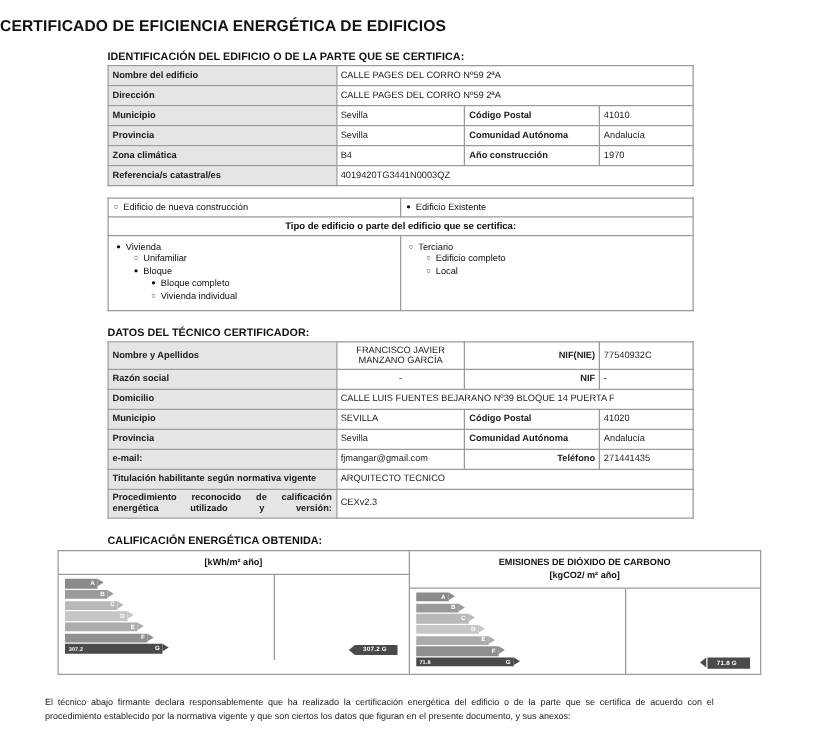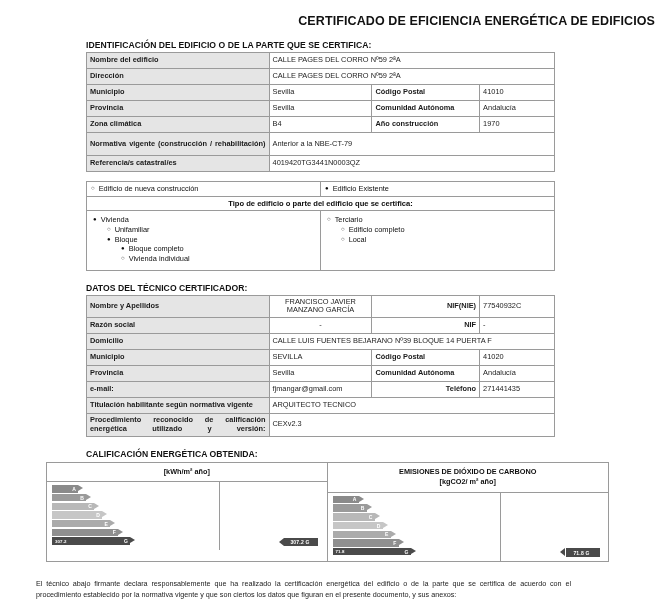--- a/index.html
+++ b/index.html
@@ -7,21 +7,21 @@
     width:655px;height:600px;
     background:#ffffff;
     font-family:"Liberation Sans", sans-serif;
     color:#0d0d0d;
     -webkit-font-smoothing:antialiased;
   }
   .page{position:relative;width:655px;height:600px;overflow:hidden;}
 
   
   .doc-title{
-    text-align:right;
+    text-align:left;
     font-size:12.5px;
     font-weight:bold;
     letter-spacing:.1px;
     margin:14px 0 0 0;
     color:#111;
   }
 
   
   .sec-head{
     font-size:8.6px;
@@ -224,24 +224,20 @@
           <td class="lbl">Provincia</td>
           <td class="val">Sevilla</td>
           <td class="lbl2">Comunidad Autónoma</td>
           <td class="val">Andalucía</td>
         </tr>
         <tr>
           <td class="lbl">Zona climática</td>
           <td class="val">B4</td>
           <td class="lbl2">Año construcción</td>
           <td class="val">1970</td>
-        </tr>
-        <tr>
-          <td class="lbl just" style="height:18px">Normativa vigente (construcción / rehabilitación)</td>
-          <td class="val" colspan="3">Anterior a la NBE-CT-79</td>
         </tr>
         <tr>
           <td class="lbl">Referencia/s catastral/es</td>
           <td class="val" colspan="3">4019420TG3441N0003QZ</td>
         </tr>
       </tbody>
     </table>
 
     <div class="tipo-wrap">
       <table class="tipo">

